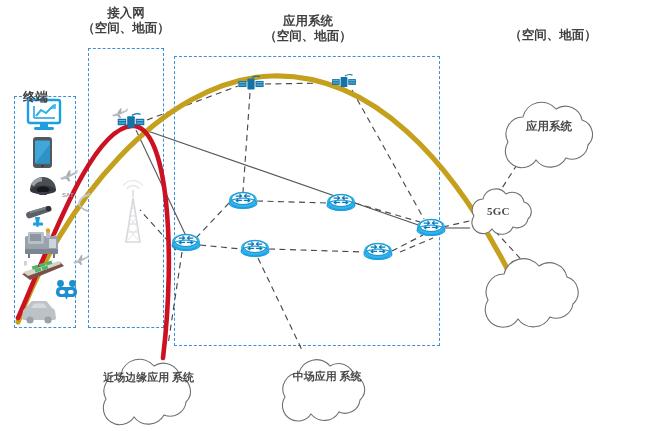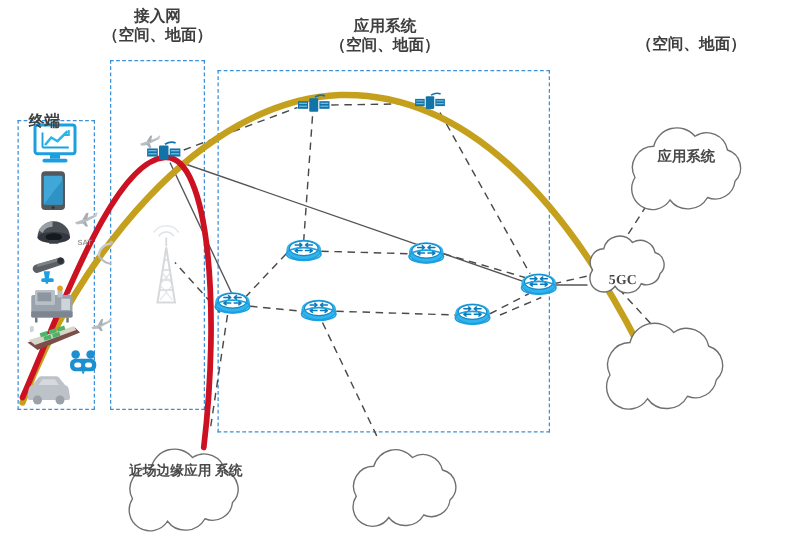--- a/index.html
+++ b/index.html
@@ -311,24 +311,28 @@
   <div class="hdr" style="left:465px;top:28px;width:176px;">
     <span class="l2">（空间、地面）</span>
   </div>
 
   <div class="termlabel" style="left:23px;top:74px;">终端</div>
 
   <div class="cloudlabel" style="left:503px;top:119px;width:92px;">
     <span>应用系统</span>
   </div>
 
-  <div class="gc-label" style="left:487px;top:218px;">5GC</div>
+  <div class="gc-label" style="left:487px;top:205px;">5GC</div>
 
 
   <div class="cloudlabel small" style="left:102px;top:370px;width:92px;text-align:right;">
     <span>近场边缘应用</span>
     <span class="l2">系统</span>
   </div>
 
+  <div class="cloudlabel small" style="left:285px;top:369px;width:84px;">
+    <span>中场应用</span>
+    <span class="l2">系统</span>
+  </div>
 
   <div class="sat-text" style="left:62px;top:192px;">SAT</div>
 
 </div>
 
 </body></html>

